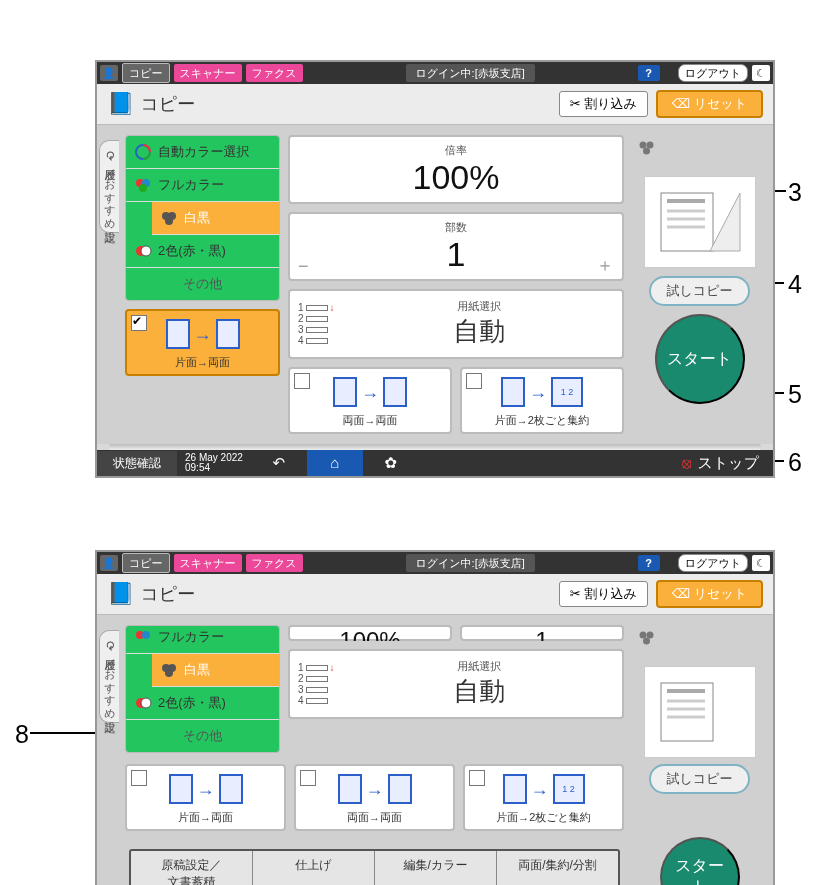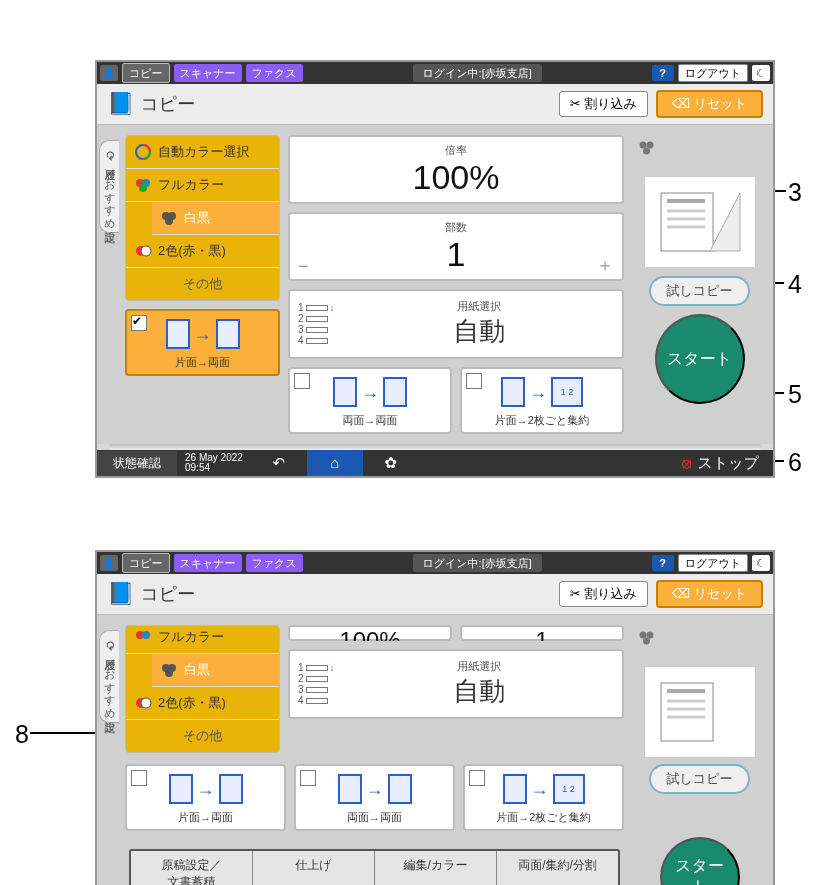--- a/index.html
+++ b/index.html
@@ -28,37 +28,37 @@
     display: flex;
     align-items: center;
     background: #333;
     height: 22px;
     gap: 4px;
     padding: 0 3px;
     color: #fff;
     font-size: 11px;
   }
   .topbar .chip {
-    background: #8b5cf6;
+    background: #ec4899;
     border-radius: 2px;
     padding: 1px 6px;
     height: 16px;
     line-height: 16px;
   }
   .topbar .chip.active { background: #666; border:1px solid #bbb; }
   .topbar .user-ic {
     width: 18px; height:16px;
     background:#666; border-radius:2px;
     display:flex; align-items:center; justify-content:center;
     color:#eee;
   }
   .topbar .spacer { flex:1; }
   .topbar .login { background:#555; border-radius:2px; padding:1px 10px; height:16px; line-height:16px; }
   .topbar .help { background:#1a59b1; color:#fff; width:22px; text-align:center; border-radius:2px; height:16px; line-height:16px; font-weight:bold;}
-  .topbar .logout { background:#fff; color:#000; border:1px solid #888; padding:0 6px; height:16px; line-height:16px; border-radius:2px;}
+  .topbar .logout { background:#fff; color:#000; border:1px solid #888; padding:0 6px; height:16px; line-height:16px; border-radius:7px;margin-left:14px;}
   .topbar .moon { background:#fff; color:#000; width:18px; height:16px; line-height:16px; text-align:center; border-radius:2px;}
 
   
   .hdr {
     display:flex; align-items:center;
     padding: 6px 10px;
     background: #ececec;
     border-bottom:1px solid #bbb;
   }
   .hdr .copy-ic { color:#2c5fca; font-size:22px; margin-right:6px; }
@@ -89,21 +89,21 @@
   .main {
     flex:1;
     padding:10px 6px 10px 6px;
     display:flex;
     gap:8px;
   }
   .col-left { width: 155px; }
   .col-mid  { flex:1; display:flex; flex-direction:column; gap:8px; }
   .col-right{ width:135px; display:flex; flex-direction:column; align-items:center; gap:8px;}
 
-  .color-list { background:#eab308; border-radius:4px; overflow:hidden; border:1px solid #bbb;}
+  .color-list { background:#22c55e; border-radius:4px; overflow:hidden; border:1px solid #bbb;}
   .color-item { display:flex; align-items:center; gap:6px; padding:7px 8px; border-bottom:1px solid #ddd; font-size:13px;}
   .color-item:last-child { border-bottom:none; justify-content:center; color:#555;}
   .color-item.sel { background:#fbb03b; color:#fff;margin-left:26px; }
   .swatch { width:18px; height:18px; }
 
   .midrow1 { display:flex; gap:8px;flex-direction:column; }
   .card { background:#fff; border:2px solid #bbb; border-radius:4px; padding:6px 8px; display:flex; flex-direction:column; align-items:center; flex:1; }
   .card .lbl { font-size:11px; color:#555; }
   .card .val { font-size:34px; font-weight:500; color:#111; line-height:1; padding:2px 0;}
   .qty { position:relative; }

